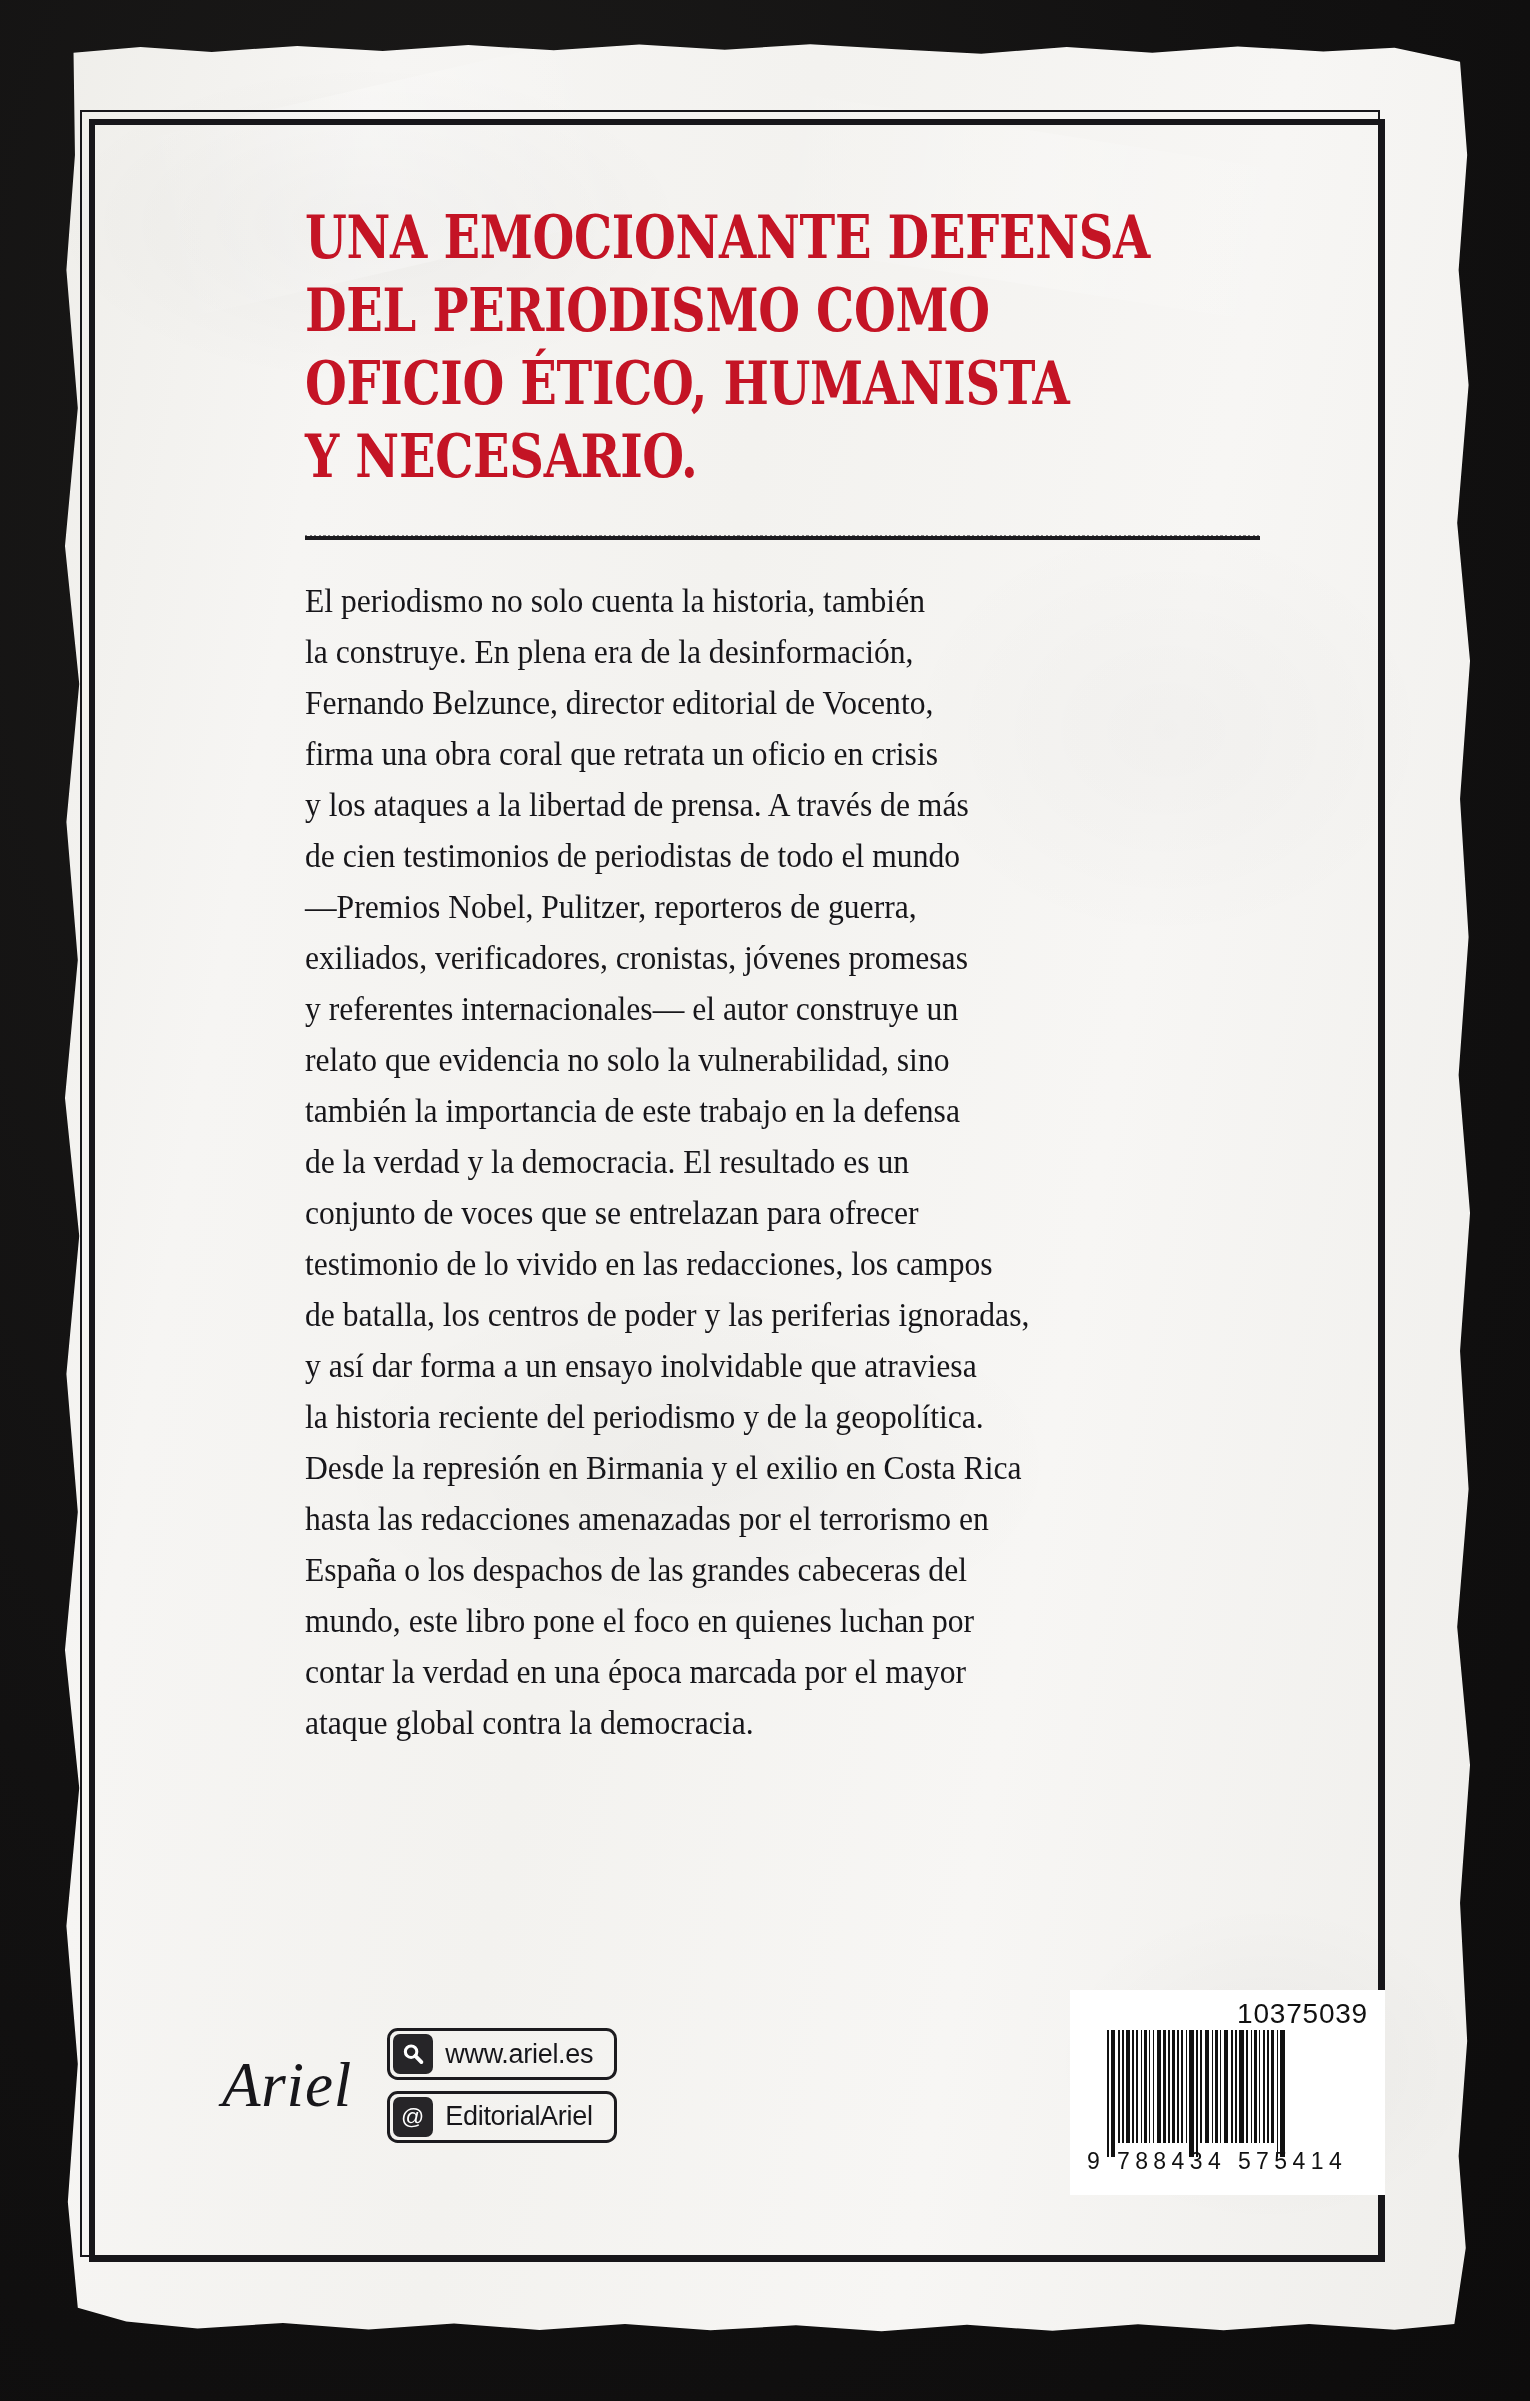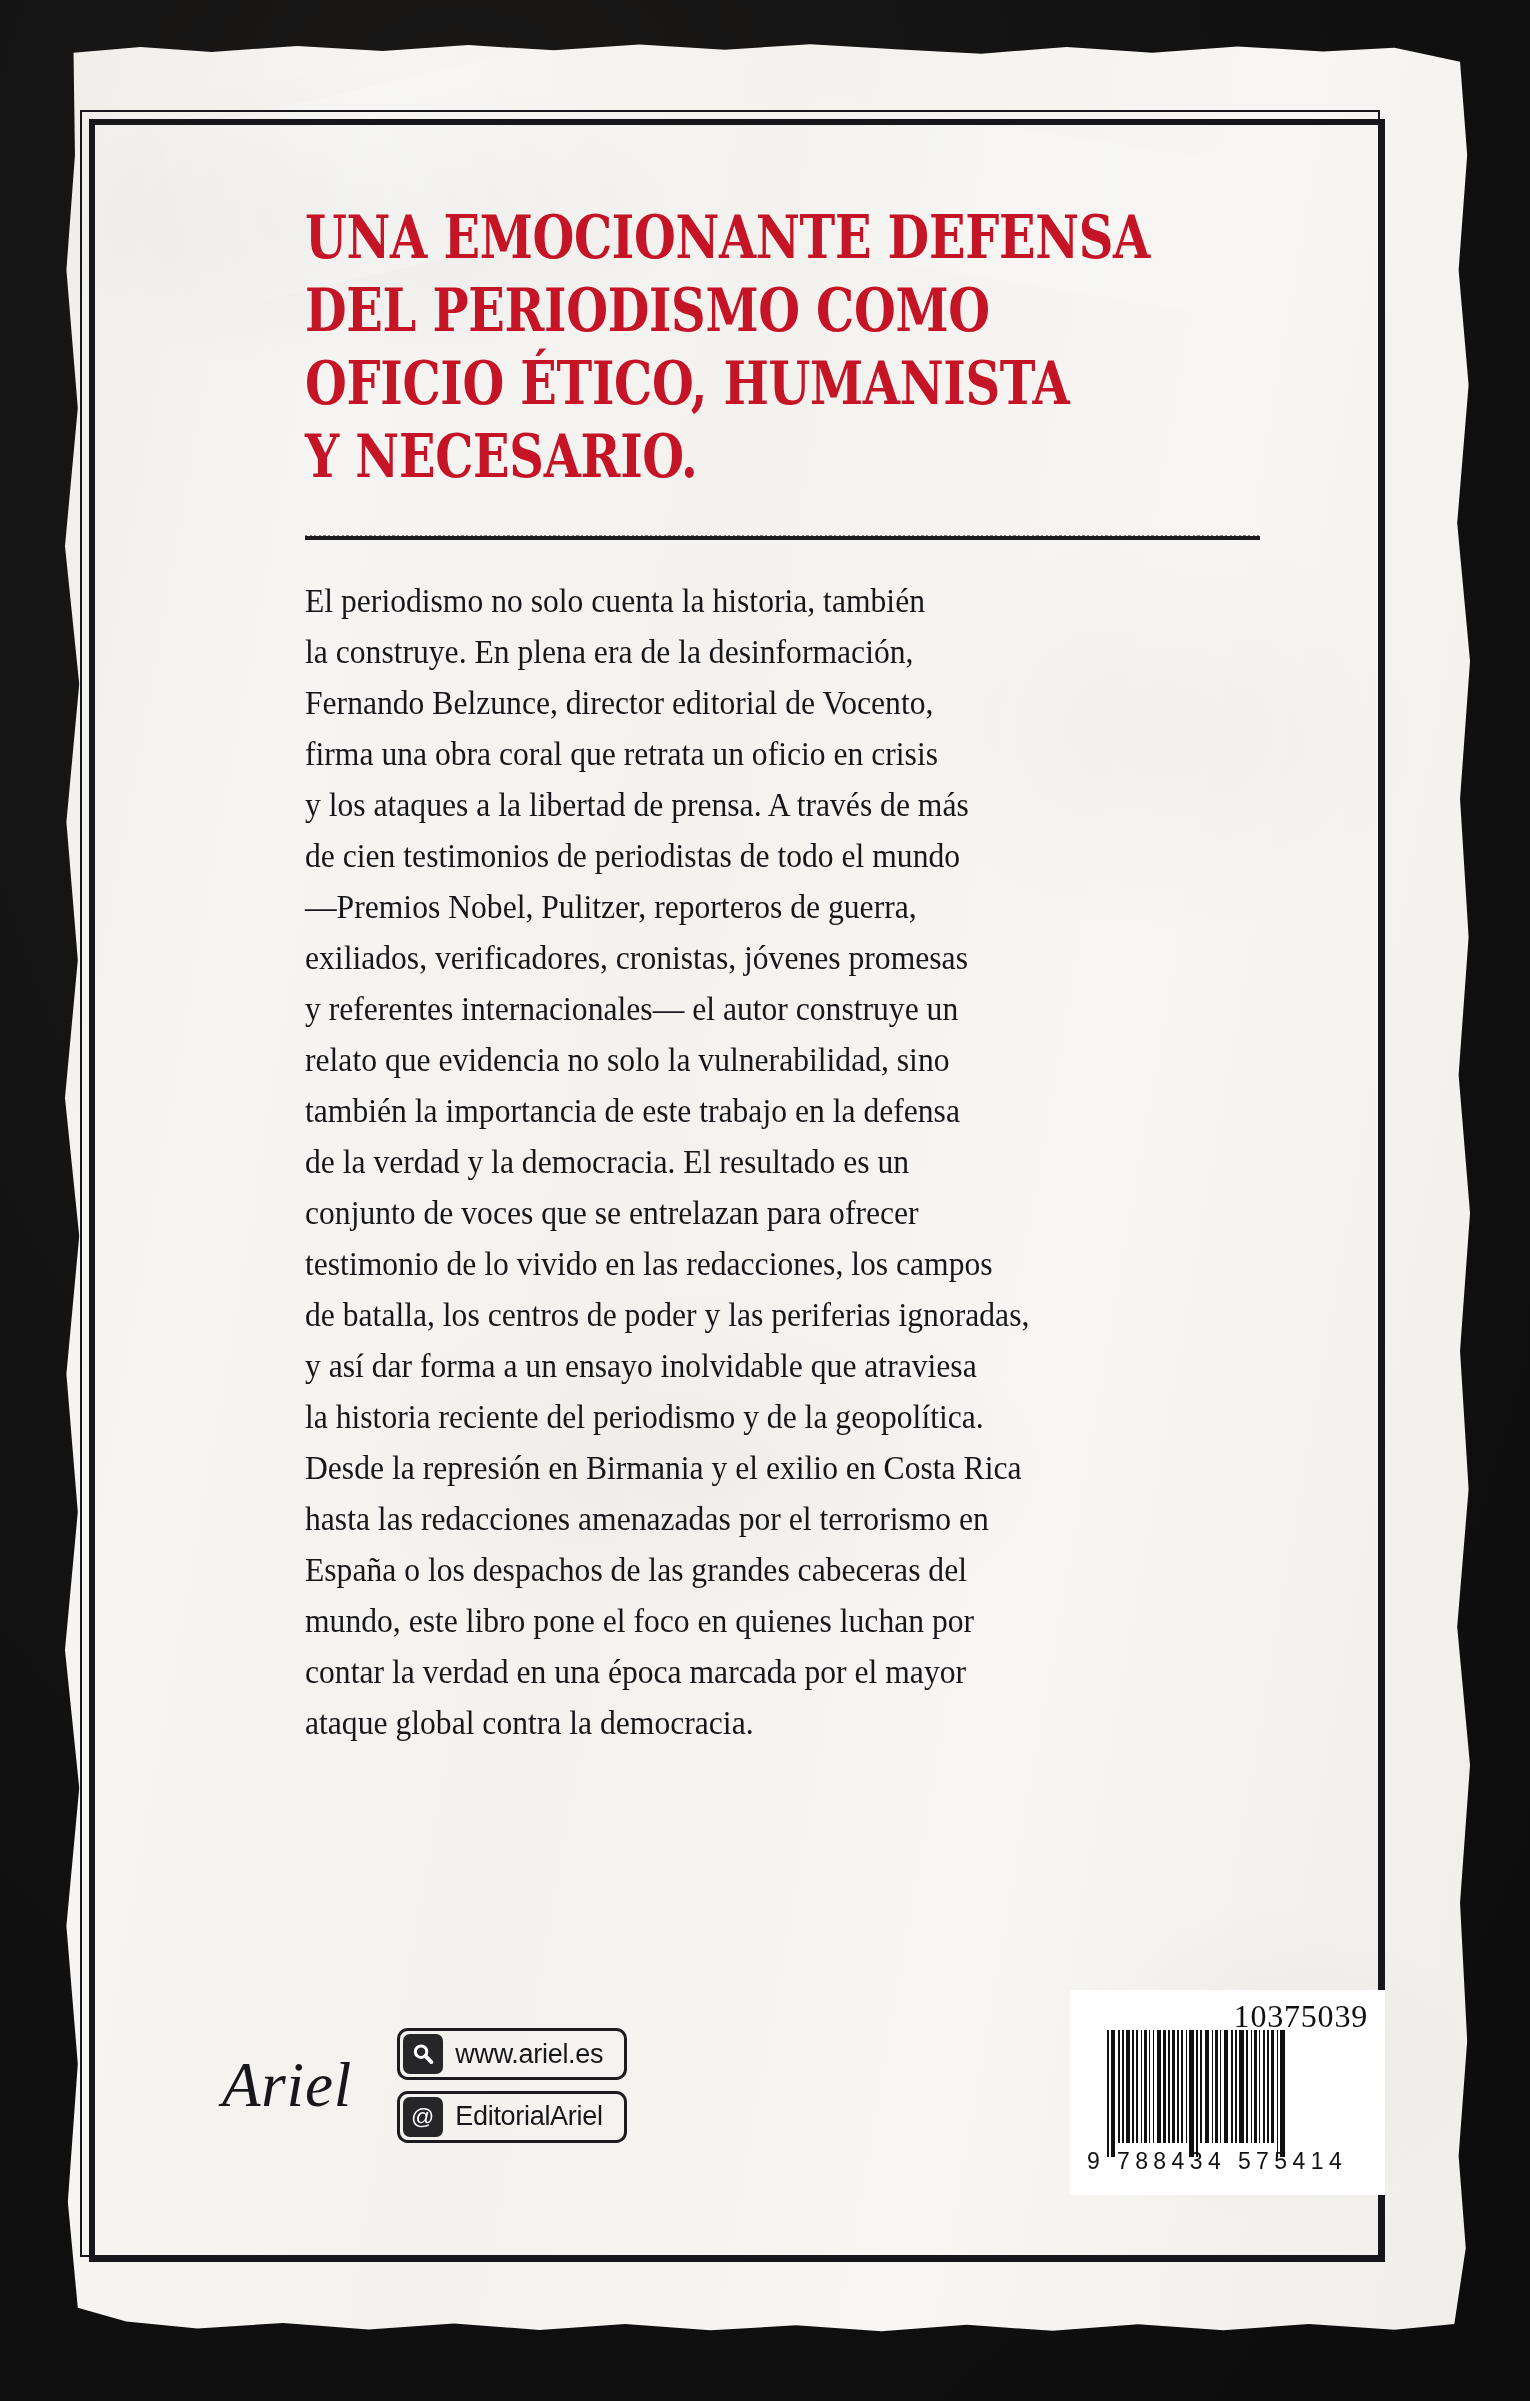--- a/index.html
+++ b/index.html
@@ -150,21 +150,21 @@
     align-items: center;
   }
 
   #imprint-logo {
     font-family: "Liberation Serif", "DejaVu Serif", serif;
     font-style: italic;
     font-weight: 400;
     font-size: 63px;
     color: #17161a;
     letter-spacing: 0.8px;
-    margin-right: 45px;
+    margin-right: 35px;
     line-height: 1;
   }
 
   .badges { display: flex; flex-direction: column; gap: 10.7px; }
 
   .badge {
     display: flex;
     align-items: center;
     border: 3.8px solid #1c1b1f;
     border-radius: 10.7px;
@@ -197,22 +197,22 @@
     top: 0;
     width: 315px;
     height: 205px;
     background: #ffffff;
     padding: 0;
   }
   #barcode-number {
     position: absolute;
     right: 17px;
     top: 7.7px;
-    font-family: Liberation Serif, serif;
-    font-size: 32px;
+    font-family: Liberation Sans, sans-serif;
+    font-size: 28px;
     color: #111;
     letter-spacing: 0.8px;
   }
   #bars {
     position: absolute;
     left: 37px;
     top: 40px;
     height: 122px;
     display: flex;
     align-items: flex-start;

